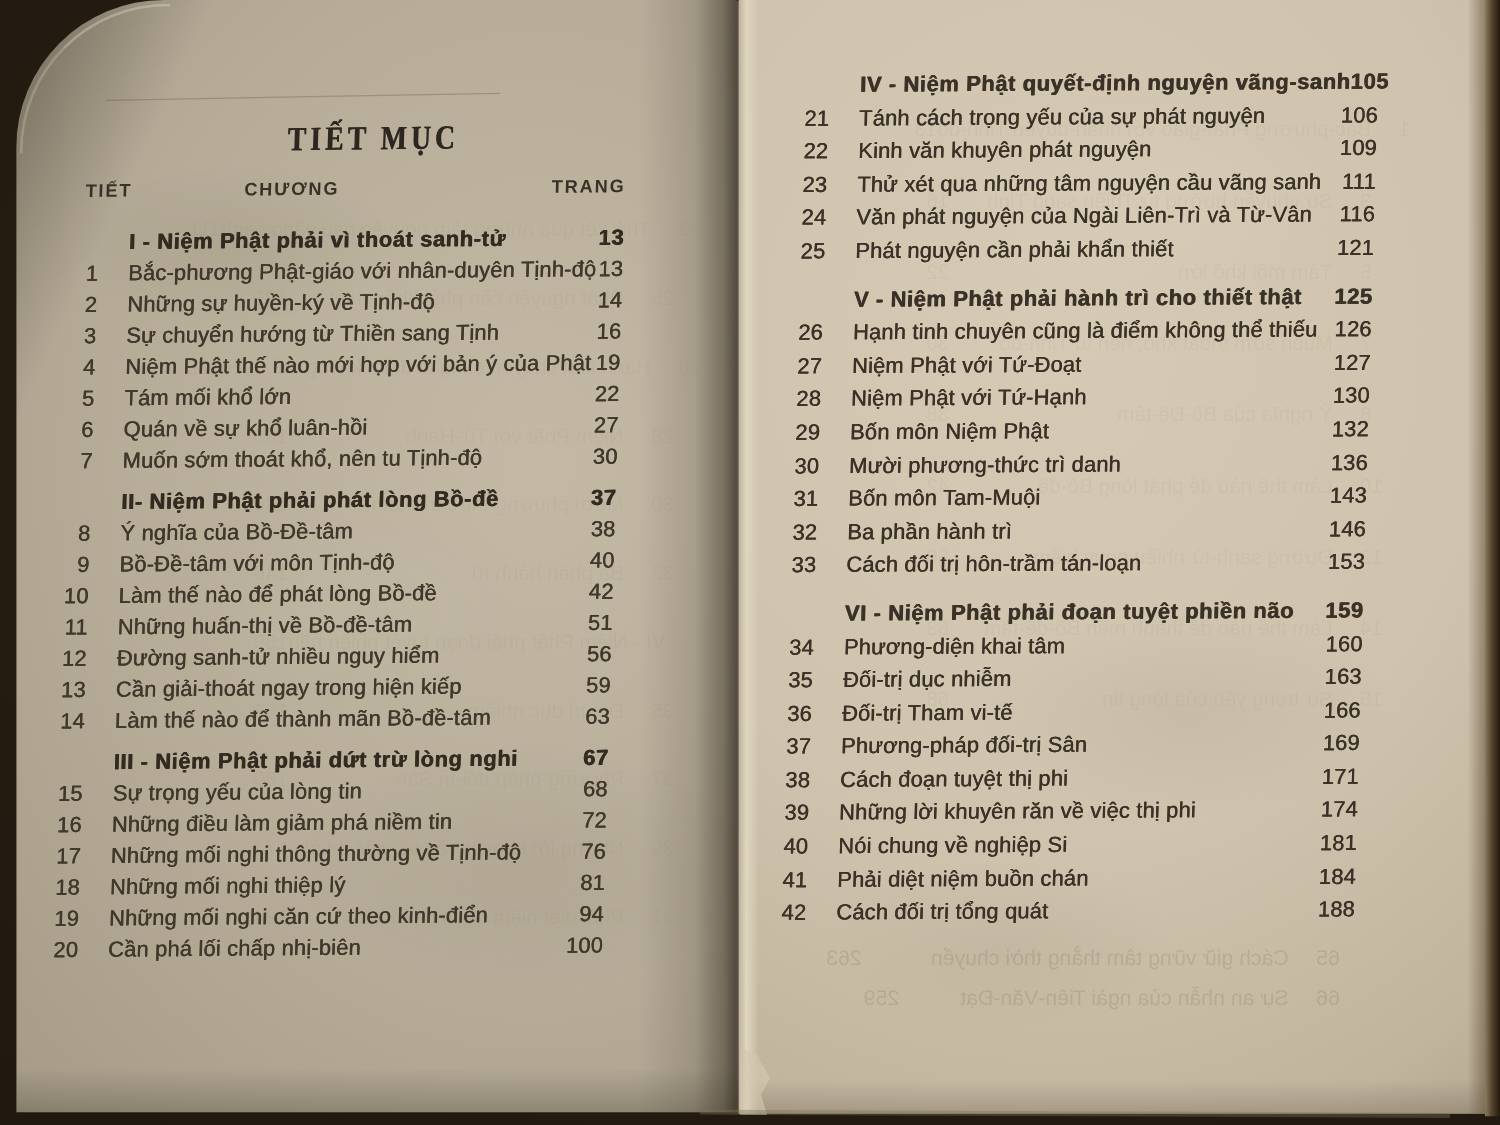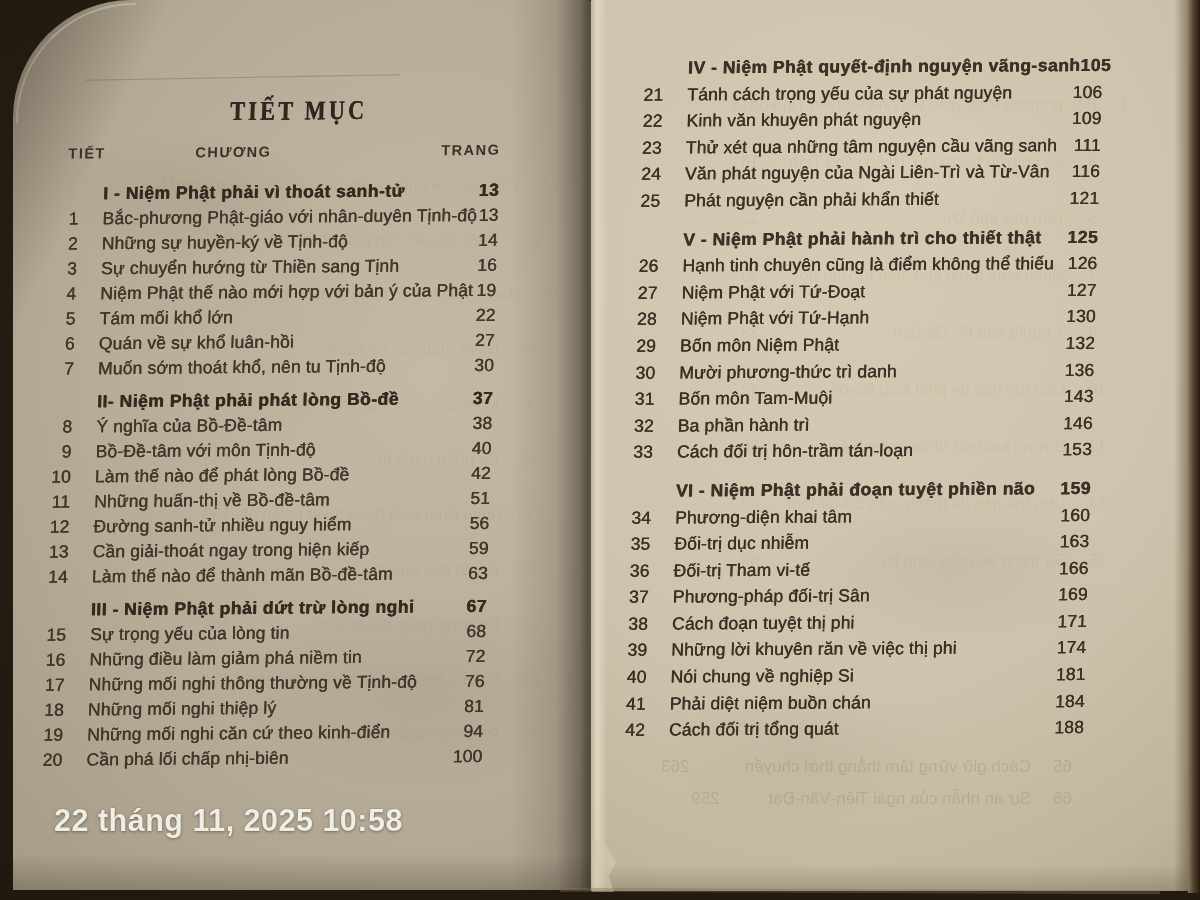--- a/index.html
+++ b/index.html
@@ -508,14 +508,13 @@
           <span class="label">Sự an nhẫn của ngài Tiên-Văn-Đạt</span>
           <span class="pageno">259</span>
         </div>
       </div>
   </div>
 
   <div class="tear"></div>
   <div class="bottom-edge"></div>
   <div class="page-edge-right"></div>
 
-  <div class="timestamp">22 tháng 11, 2025 10:58</div>
 </div>
 
 </body></html>

